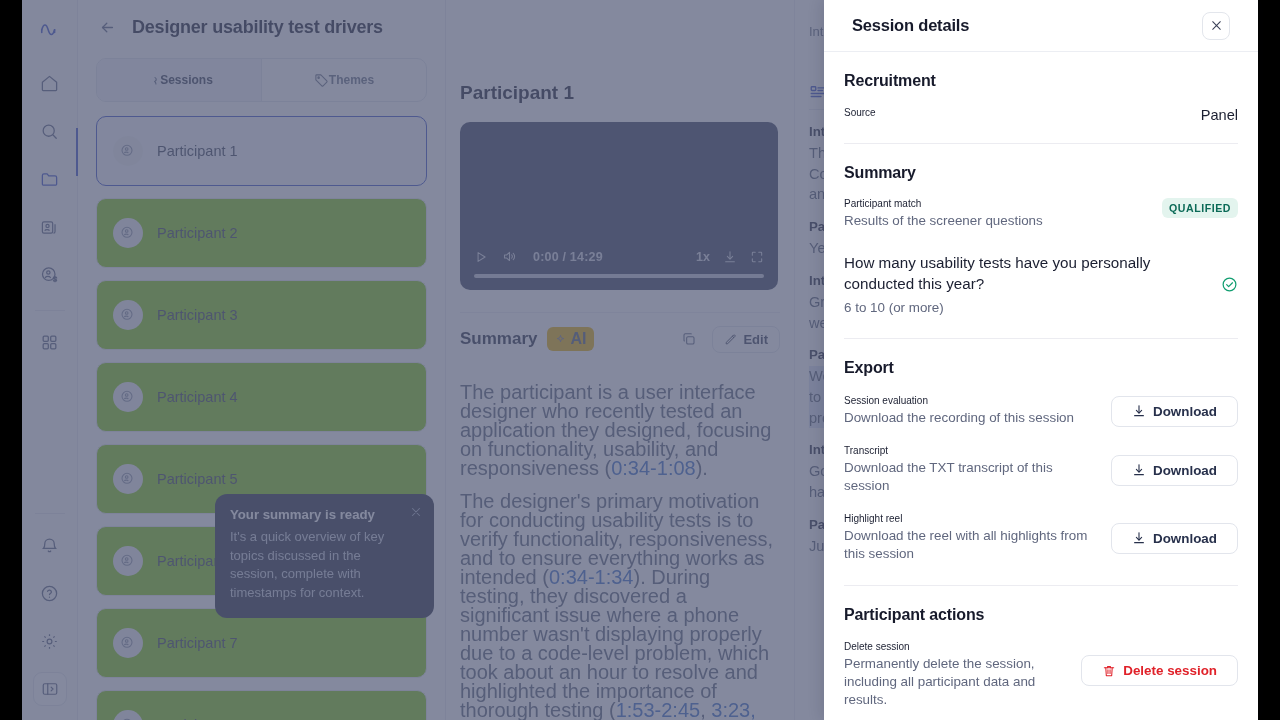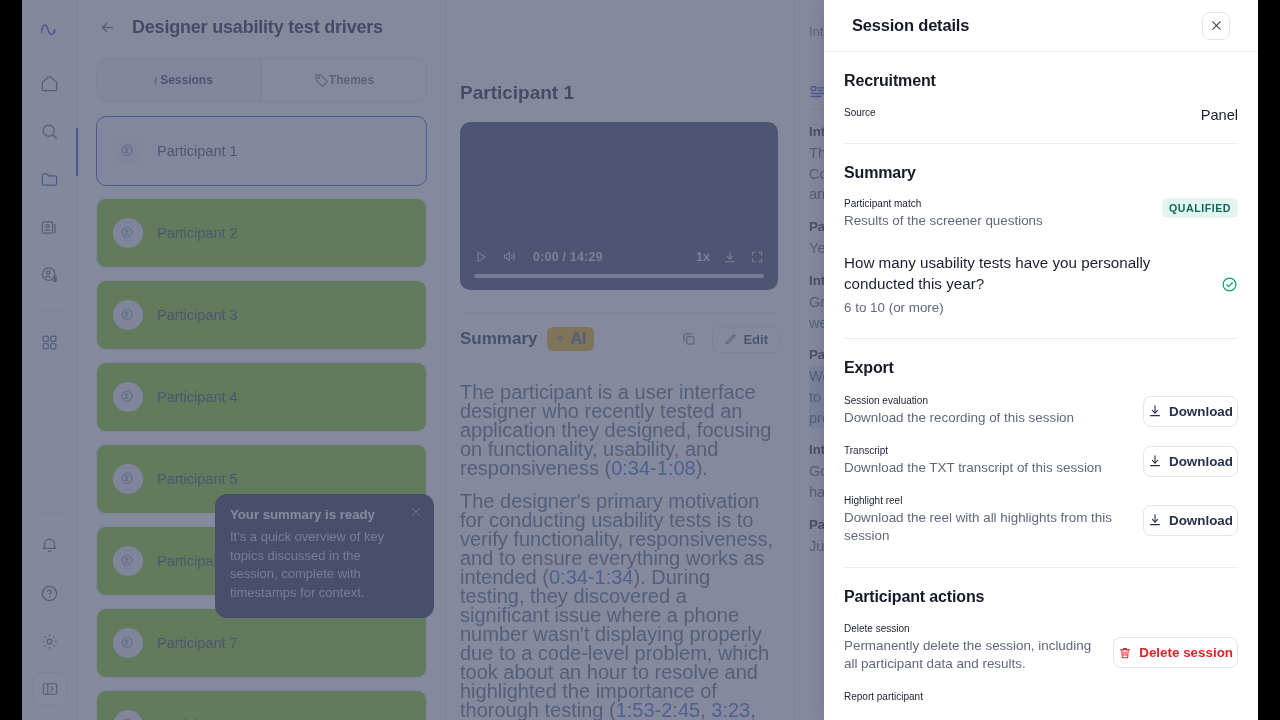--- a/index.html
+++ b/index.html
@@ -111,21 +111,21 @@
   .badge { font-size:10.6px; font-weight:700; letter-spacing:.55px;
     background:#e3f4ee; color:#0b6a57; border-radius:6px; padding:4px 7px; white-space:nowrap; }
 
   .q-row { display:flex; align-items:flex-start; margin-top:22px; }
   .q-text { flex:1; font-size:15.2px; line-height:21px; color:#1b1f31; padding-right:14px; }
   .q-ans { font-size:13.4px; color:#60677e; margin-top:3px; }
   .q-check { margin-top:24px; color:#0f9d6f; flex:0 0 auto; }
 
   .exp-row { display:flex; align-items:center; margin-top:18px; }
   .btn { display:inline-flex; align-items:center; gap:7px; border:1px solid #e2e5ec; background:#fff;
-    border-radius:8px; padding:7px 4px; font-size:13.4px; font-weight:700; color:#27304b; white-space:nowrap; }
+    border-radius:8px; padding:7px 20px; font-size:13.4px; font-weight:700; color:#27304b; white-space:nowrap; }
   .btn.danger { color:#e02129; }
 
   svg { display:block; }
 </style>
 </head>
 <body>
 
 <div id="root">
 
   <div class="app">

